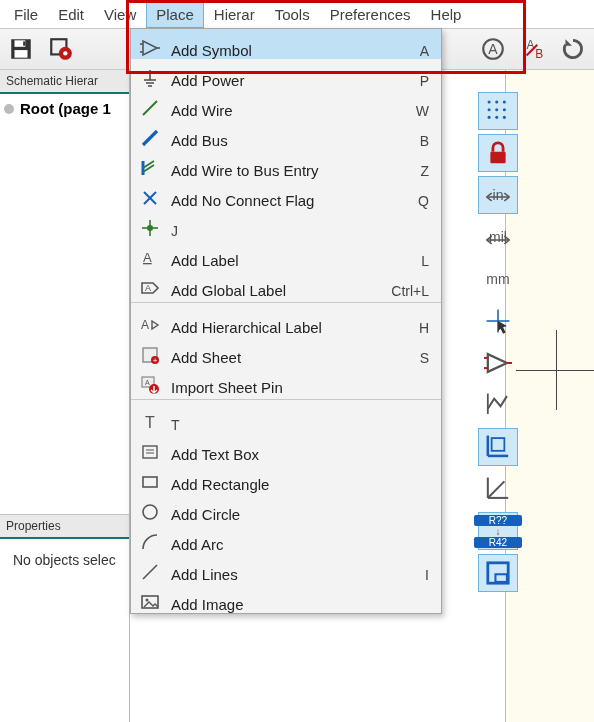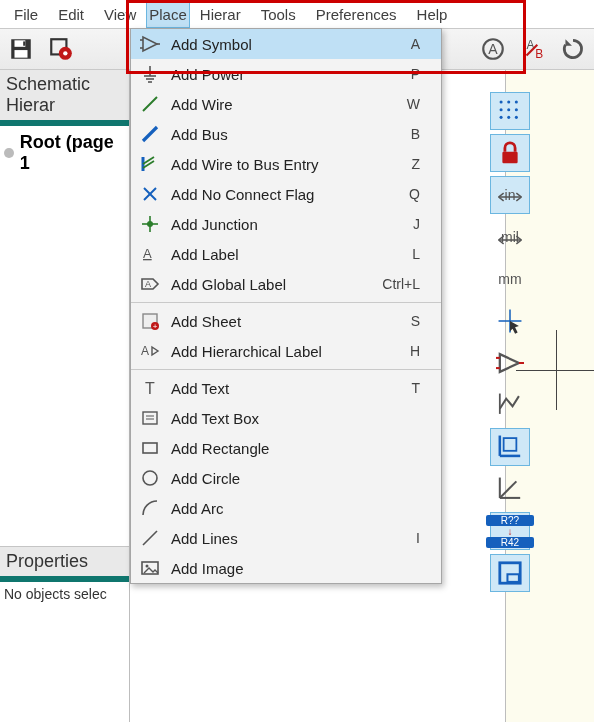--- a/index.html
+++ b/index.html
@@ -1,49 +1,49 @@
 <!DOCTYPE html>
 <html><head>
 <meta charset="utf-8">
 <style>
   * { box-sizing: border-box; margin: 0; padding: 0; font-family: "Segoe UI", Arial, sans-serif; }
   html, body { width: 594px; height: 722px; overflow: hidden; background: #fff; }
 
   .menubar { height: 28px; display: flex; align-items: stretch; font-size: 15px; color:#404040; padding-left:4px; background:#fff; position:relative; z-index:5;}
   .menubar .mi { padding: 4px 10px; cursor: default; display:flex; align-items:center; }
-  .menubar .mi.active { background:#bfe0f5; border:1px solid #6bb6e0; padding:3px 2px; }
+  .menubar .mi.active { background:#bfe0f5; border:1px solid #6bb6e0; padding:3px 9px; }
 
   .highlight-box { position:absolute; left:126px; top:0; width:400px; height:74px; border:3px solid #cc0000; z-index:20; pointer-events:none;}
 
   .toolbar { height: 42px; background: linear-gradient(#f5f5f5,#eaeaea); border-top:1px solid #c9c9c9; border-bottom:1px solid #c9c9c9; display:flex; align-items:center; padding:0 4px; gap:6px; position:relative; z-index:4;}
   .tbicon { width:34px; height:34px; display:flex; align-items:center; justify-content:center; }
   .tbicon svg { width:26px; height:26px; }
 
   .body-row { display:flex; height: calc(722px - 28px - 42px); position:relative; }
 
   .sidebar { width:130px; border-right:1px solid #bdbdbd; display:flex; flex-direction:column; background:#fff;}
-  .panel-head { background:#e9e9e9; border-bottom:6px solid #0f766e; font-size:18px; padding:4px 6px; color:#333;}
-  .tree { flex:0 0 auto; padding:6px 4px; font-size:18px; height:420px;}
+  .panel-head { background:#e9e9e9; border-bottom:2px solid #0f766e; font-size:12px; padding:4px 6px; color:#333;}
+  .tree { flex:0 0 auto; padding:6px 4px; font-size:15px; height:420px;}
   .tree-item { display:flex; align-items:center; gap:6px; font-weight:bold;}
   .bullet { width:10px; height:10px; border-radius:50%; background:#bbb;}
-  .props-body { padding:4px; font-size:14px; color:#333;}
-
-  .right-tools { position:absolute; right:64px; top:22px; width:40px; display:flex; flex-direction:column; gap:4px; z-index:6;}
+  .props-body { padding:13px; font-size:14px; color:#333;}
+
+  .right-tools { position:absolute; right:76px; top:22px; width:40px; display:flex; flex-direction:column; gap:4px; z-index:6;}
   .rt { width:40px; height:38px; display:flex; align-items:center; justify-content:center; background:transparent; font-size:13px; color:#555; position:relative;}
   .rt.sel { background:#cfe8f7; border:1px solid #6bb6e0; }
   .rt .label { font-size:14px; color:#555; }
   .rt svg { width:28px; height:28px; }
 
   .canvas { position:absolute; left:505px; top:0; right:0; bottom:0; background:#fdfcee; border-left:1px solid #bdbdbd;}
   .crosshair-v { position:absolute; left:50px; top:260px; width:1px; height:80px; background:#444;}
   .crosshair-h { position:absolute; left:10px; top:300px; width:80px; height:1px; background:#444;}
 
   
   .dropdown { position:absolute; left:130px; top:28px; width:312px; background:#f3f3f3; border:1px solid #a6a6a6; box-shadow:2px 3px 6px rgba(0,0,0,0.25); z-index:10; font-size:15px; }
-  .dd-item { display:flex; align-items:center; height:30px; padding:0 21px 0 8px; gap:10px; cursor:default; color:#222;}
+  .dd-item { display:flex; align-items:flex-end; height:30px; padding:0 12px 0 8px; gap:10px; cursor:default; color:#222;}
   .dd-item.hover { background:#bfe0f5; }
   .dd-item .ico { width:22px; height:22px; display:flex; align-items:center; justify-content:center; flex:0 0 22px;}
   .dd-item .lbl { flex:1; }
   .dd-item .sc { color:#444; font-size:14px; }
   .dd-sep { height:1px; background:#c9c9c9; margin:3px 0;}
   .dd-item svg { width:20px; height:20px; }
 </style>
 </head>
 <body>
 
@@ -238,21 +238,20 @@
       </span>
       <span class="lbl">Add No Connect Flag</span>
       <span class="sc">Q</span>
     </div>
     <div class="dd-item">
       <span class="ico">
         <svg viewBox="0 0 20 20">
           <use href="#i-junction"></use>
         </svg>
       </span>
-      <span class="lbl">Add Junction</span>
       <span class="sc">J</span>
     </div>
     <div class="dd-item">
       <span class="ico">
         <svg viewBox="0 0 20 20">
           <use href="#i-label"></use>
         </svg>
       </span>
       <span class="lbl">Add Label</span>
       <span class="sc">L</span>
@@ -263,43 +262,51 @@
           <use href="#i-globallabel"></use>
         </svg>
       </span>
       <span class="lbl">Add Global Label</span>
       <span class="sc">Ctrl+L</span>
     </div>
     <div class="dd-sep"></div>
     <div class="dd-item">
       <span class="ico">
         <svg viewBox="0 0 20 20">
+          <use href="#i-hierlabel"></use>
+        </svg>
+      </span>
+      <span class="lbl">Add Hierarchical Label</span>
+      <span class="sc">H</span>
+    </div>
+    <div class="dd-item">
+      <span class="ico">
+        <svg viewBox="0 0 20 20">
           <use href="#i-sheet"></use>
         </svg>
       </span>
       <span class="lbl">Add Sheet</span>
       <span class="sc">S</span>
     </div>
     <div class="dd-item">
       <span class="ico">
         <svg viewBox="0 0 20 20">
-          <use href="#i-hierlabel"></use>
-        </svg>
-      </span>
-      <span class="lbl">Add Hierarchical Label</span>
-      <span class="sc">H</span>
+          <use href="#i-importpin"></use>
+        </svg>
+      </span>
+      <span class="lbl">Import Sheet Pin</span>
+      <span class="sc"></span>
     </div>
     <div class="dd-sep"></div>
     <div class="dd-item">
       <span class="ico">
         <svg viewBox="0 0 20 20">
           <use href="#i-text"></use>
         </svg>
       </span>
-      <span class="lbl">Add Text</span>
       <span class="sc">T</span>
     </div>
     <div class="dd-item">
       <span class="ico">
         <svg viewBox="0 0 20 20">
           <use href="#i-textbox"></use>
         </svg>
       </span>
       <span class="lbl">Add Text Box</span>
       <span class="sc"></span>

